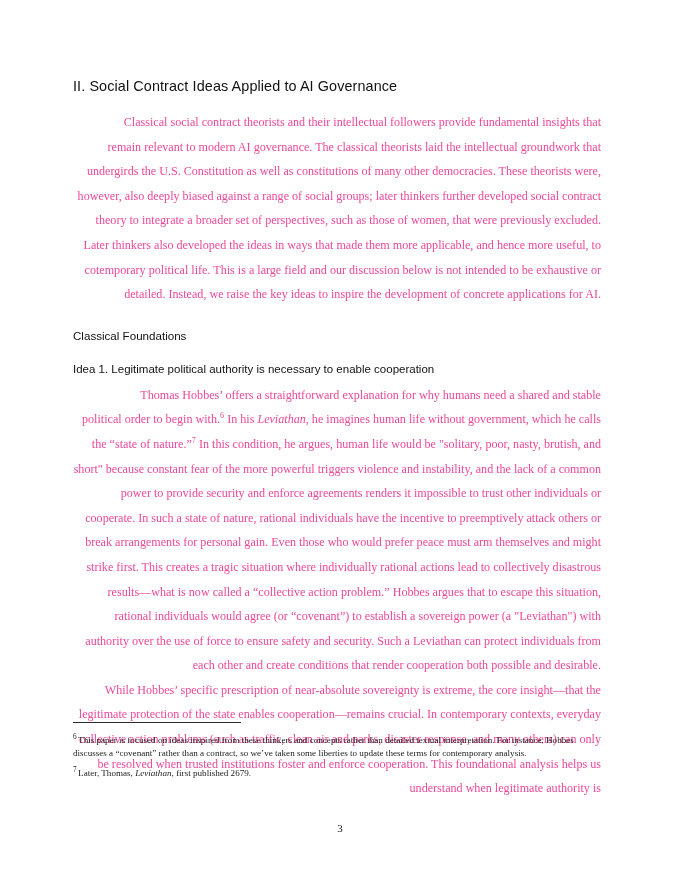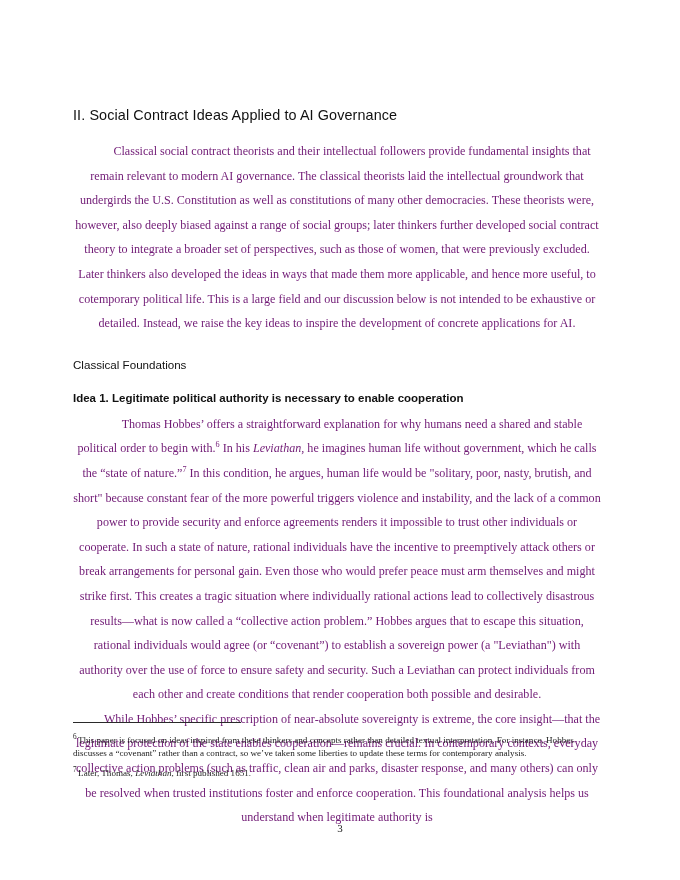--- a/index.html
+++ b/index.html
@@ -23,57 +23,56 @@
     width: 680px;
     height: 880px;
     background: #ffffff;
   }
 
   .content {
     position: absolute;
     left: 73px;
     top: 76px;
     width: 528px;
-    margin-top: 29px;
   }
 
   h1.section-heading {
     font-family: "Liberation Sans", sans-serif;
     font-size: 14.4px;
     font-weight: 400;
     color: #111;
     margin: 0 0 14px 0;
     letter-spacing: 0.1px;
     line-height: 20px;
   }
 
   p.body-para {
     font-family: "Liberation Serif", serif;
     font-size: 12.1px;
     line-height: 24.6px;
     margin: 0;
-    text-align: center;
+    text-align: right;
     text-indent: 30px;
-    color: #701a75;
+    color: #ec4899;
     hyphens: none;
   }
 
   h2.sub-heading {
     font-family: "Liberation Sans", sans-serif;
     font-size: 11.6px;
     font-weight: 400;
     color: #111;
     margin: 21px 0 17px 0;
     line-height: 16px;
   }
 
   h3.idea-heading {
     font-family: "Liberation Sans", sans-serif;
     font-size: 11.5px;
-    font-weight: 700;
+    font-weight: 400;
     color: #111;
     margin: 0 0 6px 0;
     line-height: 16px;
   }
 
   sup.fn-ref {
     font-size: 8.2px;
     vertical-align: super;
     line-height: 0;
   }
@@ -140,19 +139,19 @@
     <p class="body-para">While Hobbes’ specific prescription of near-absolute sovereignty is extreme, the core insight—that the legitimate protection of the state enables cooperation—remains crucial. In contemporary contexts, everyday collective action problems (such as traffic, clean air and parks, disaster response, and many others) can only be resolved when trusted institutions foster and enforce cooperation. This foundational analysis helps us understand when legitimate authority is</p>
 
   </div>
 
   <div class="footnote-area">
 
     <div class="footnote-rule"></div>
 
     <p class="footnote"><sup class="fn-num">6</sup><span>This paper is focused on ideas inspired from these thinkers and concepts rather than detailed textual interpretation. For instance, Hobbes discusses a “covenant” rather than a contract, so we’ve taken some liberties to update these terms for contemporary analysis.</span></p>
 
-    <p class="footnote"><sup class="fn-num">7</sup><span>Later, Thomas, </span><i>Leviathan</i><span>, first published 1651.</span></p>
+    <p class="footnote"><sup class="fn-num">7</sup><span>Later, Thomas, </span><i>Leviathan</i><span>, first published 2679.</span></p>
 
   </div>
 
   <div class="page-number">3</div>
 
 </div>
 
 </body></html>

